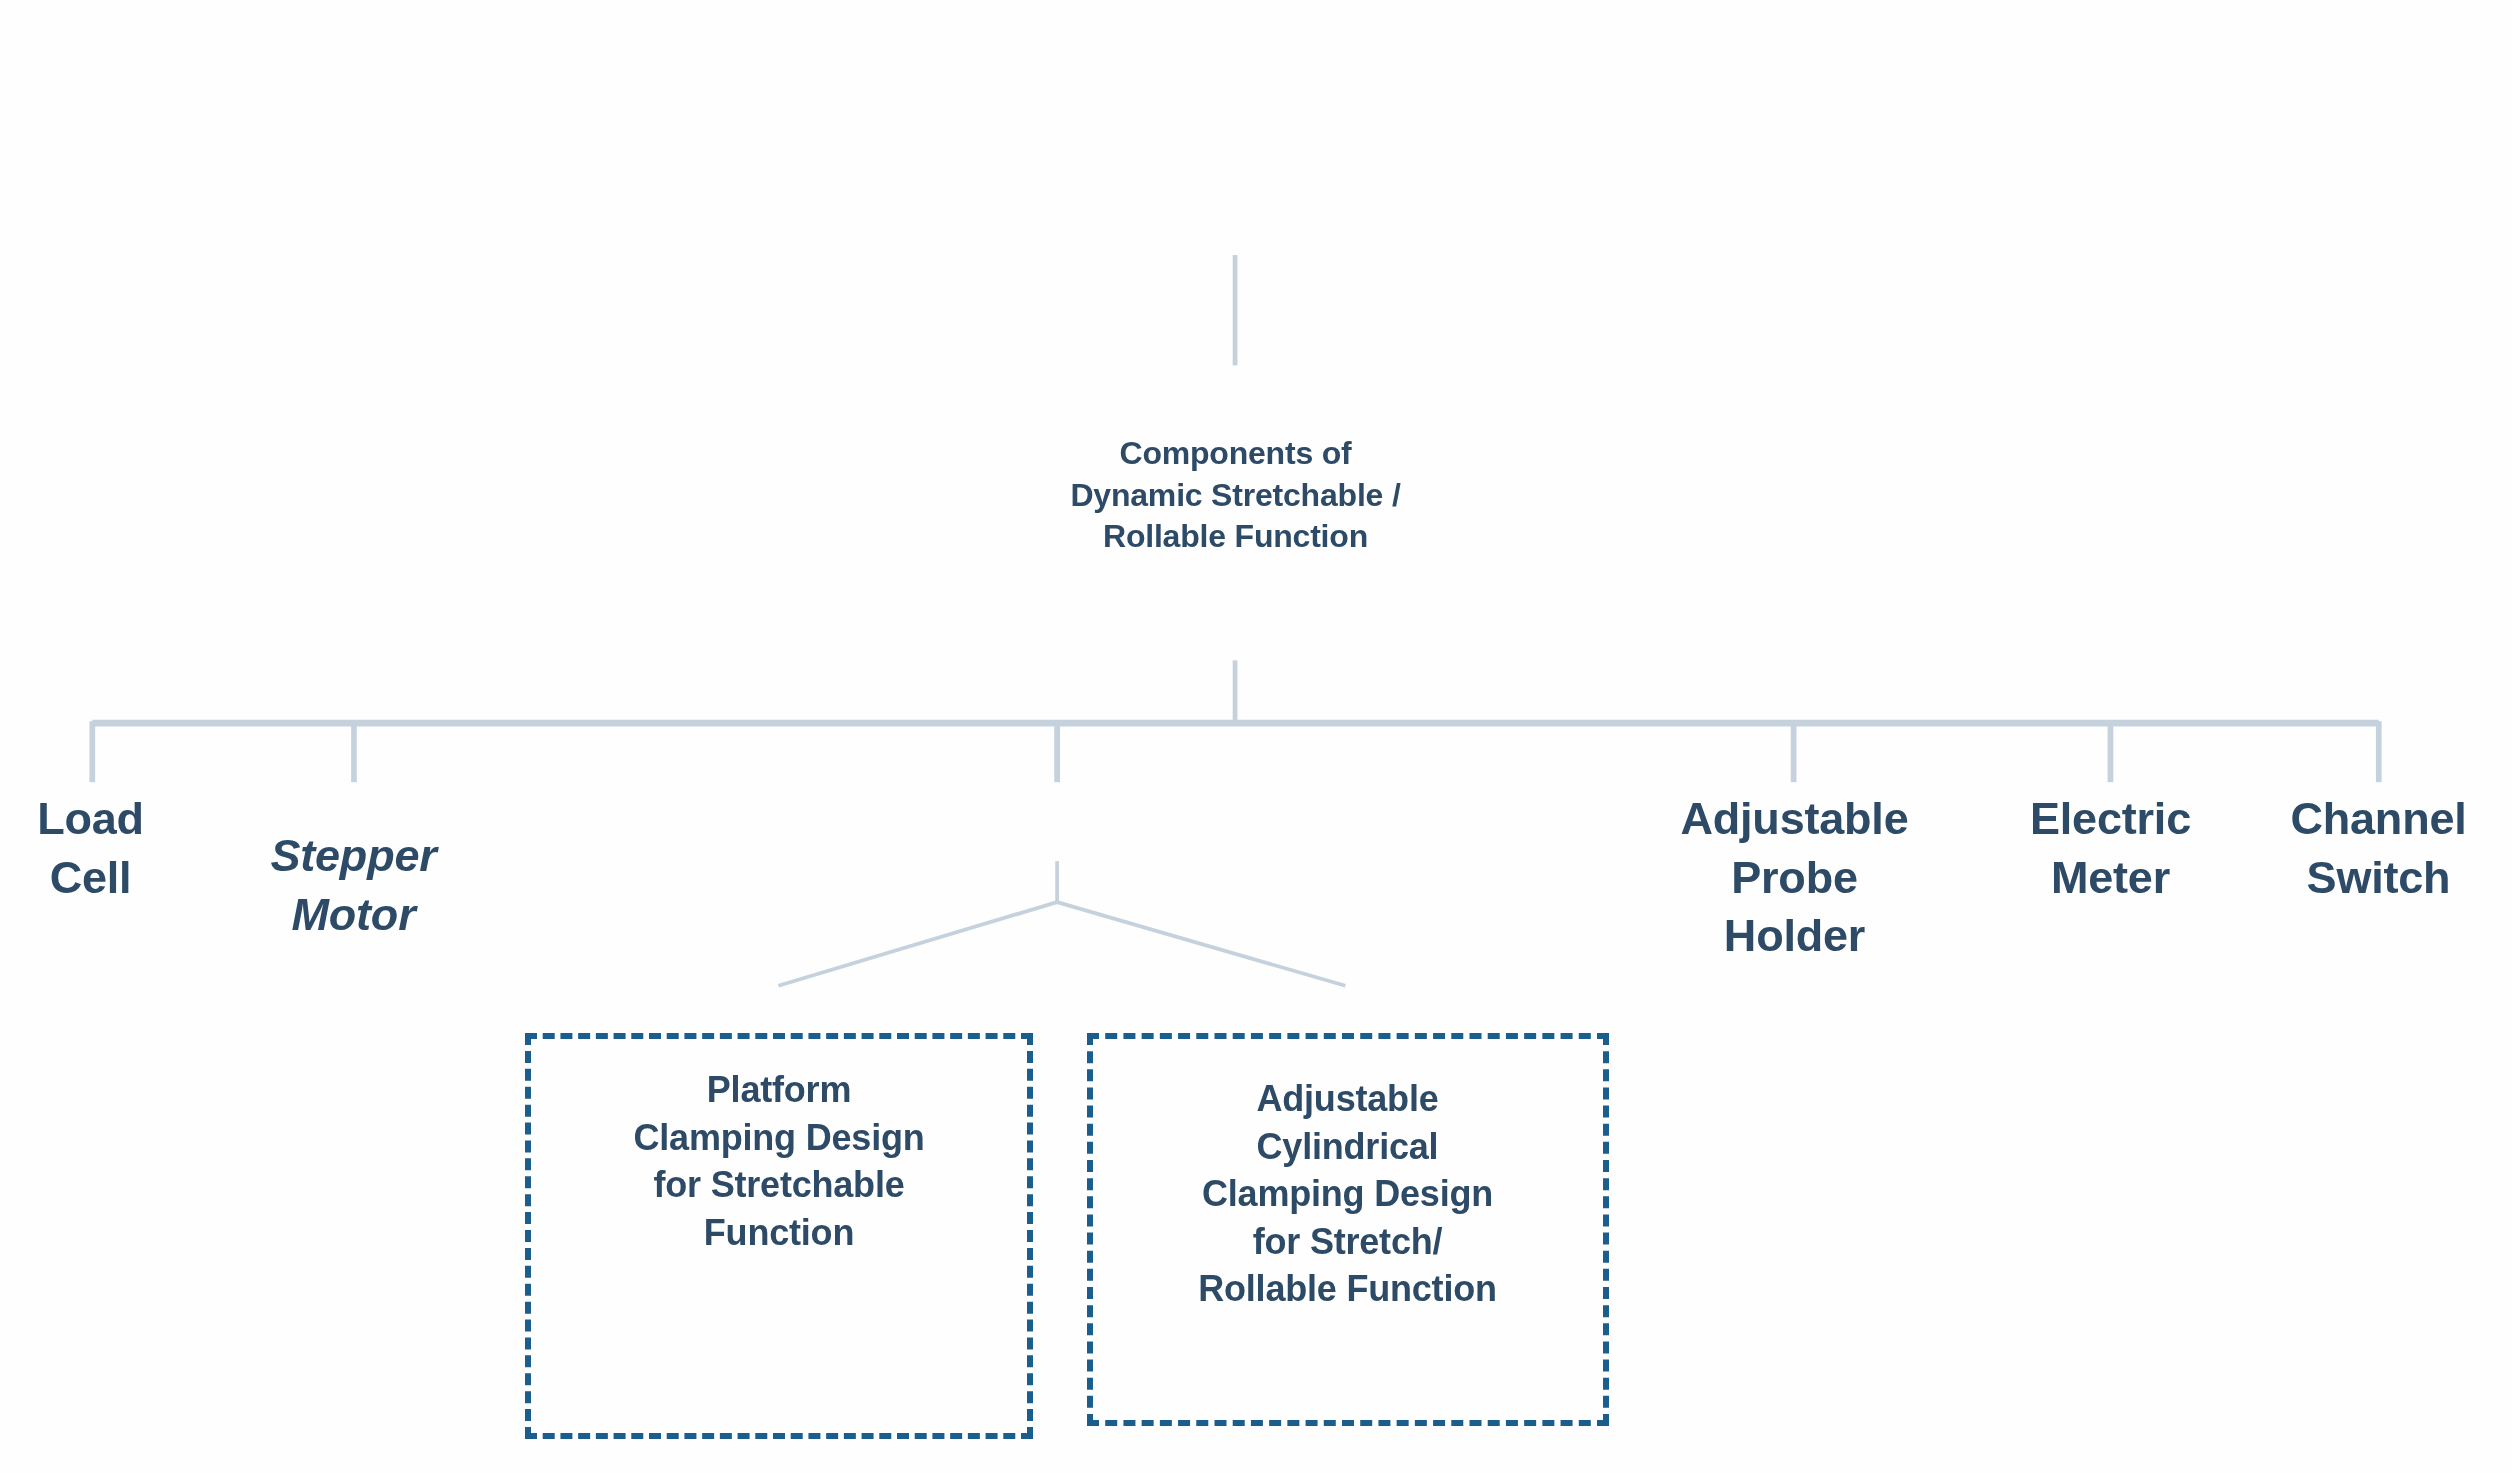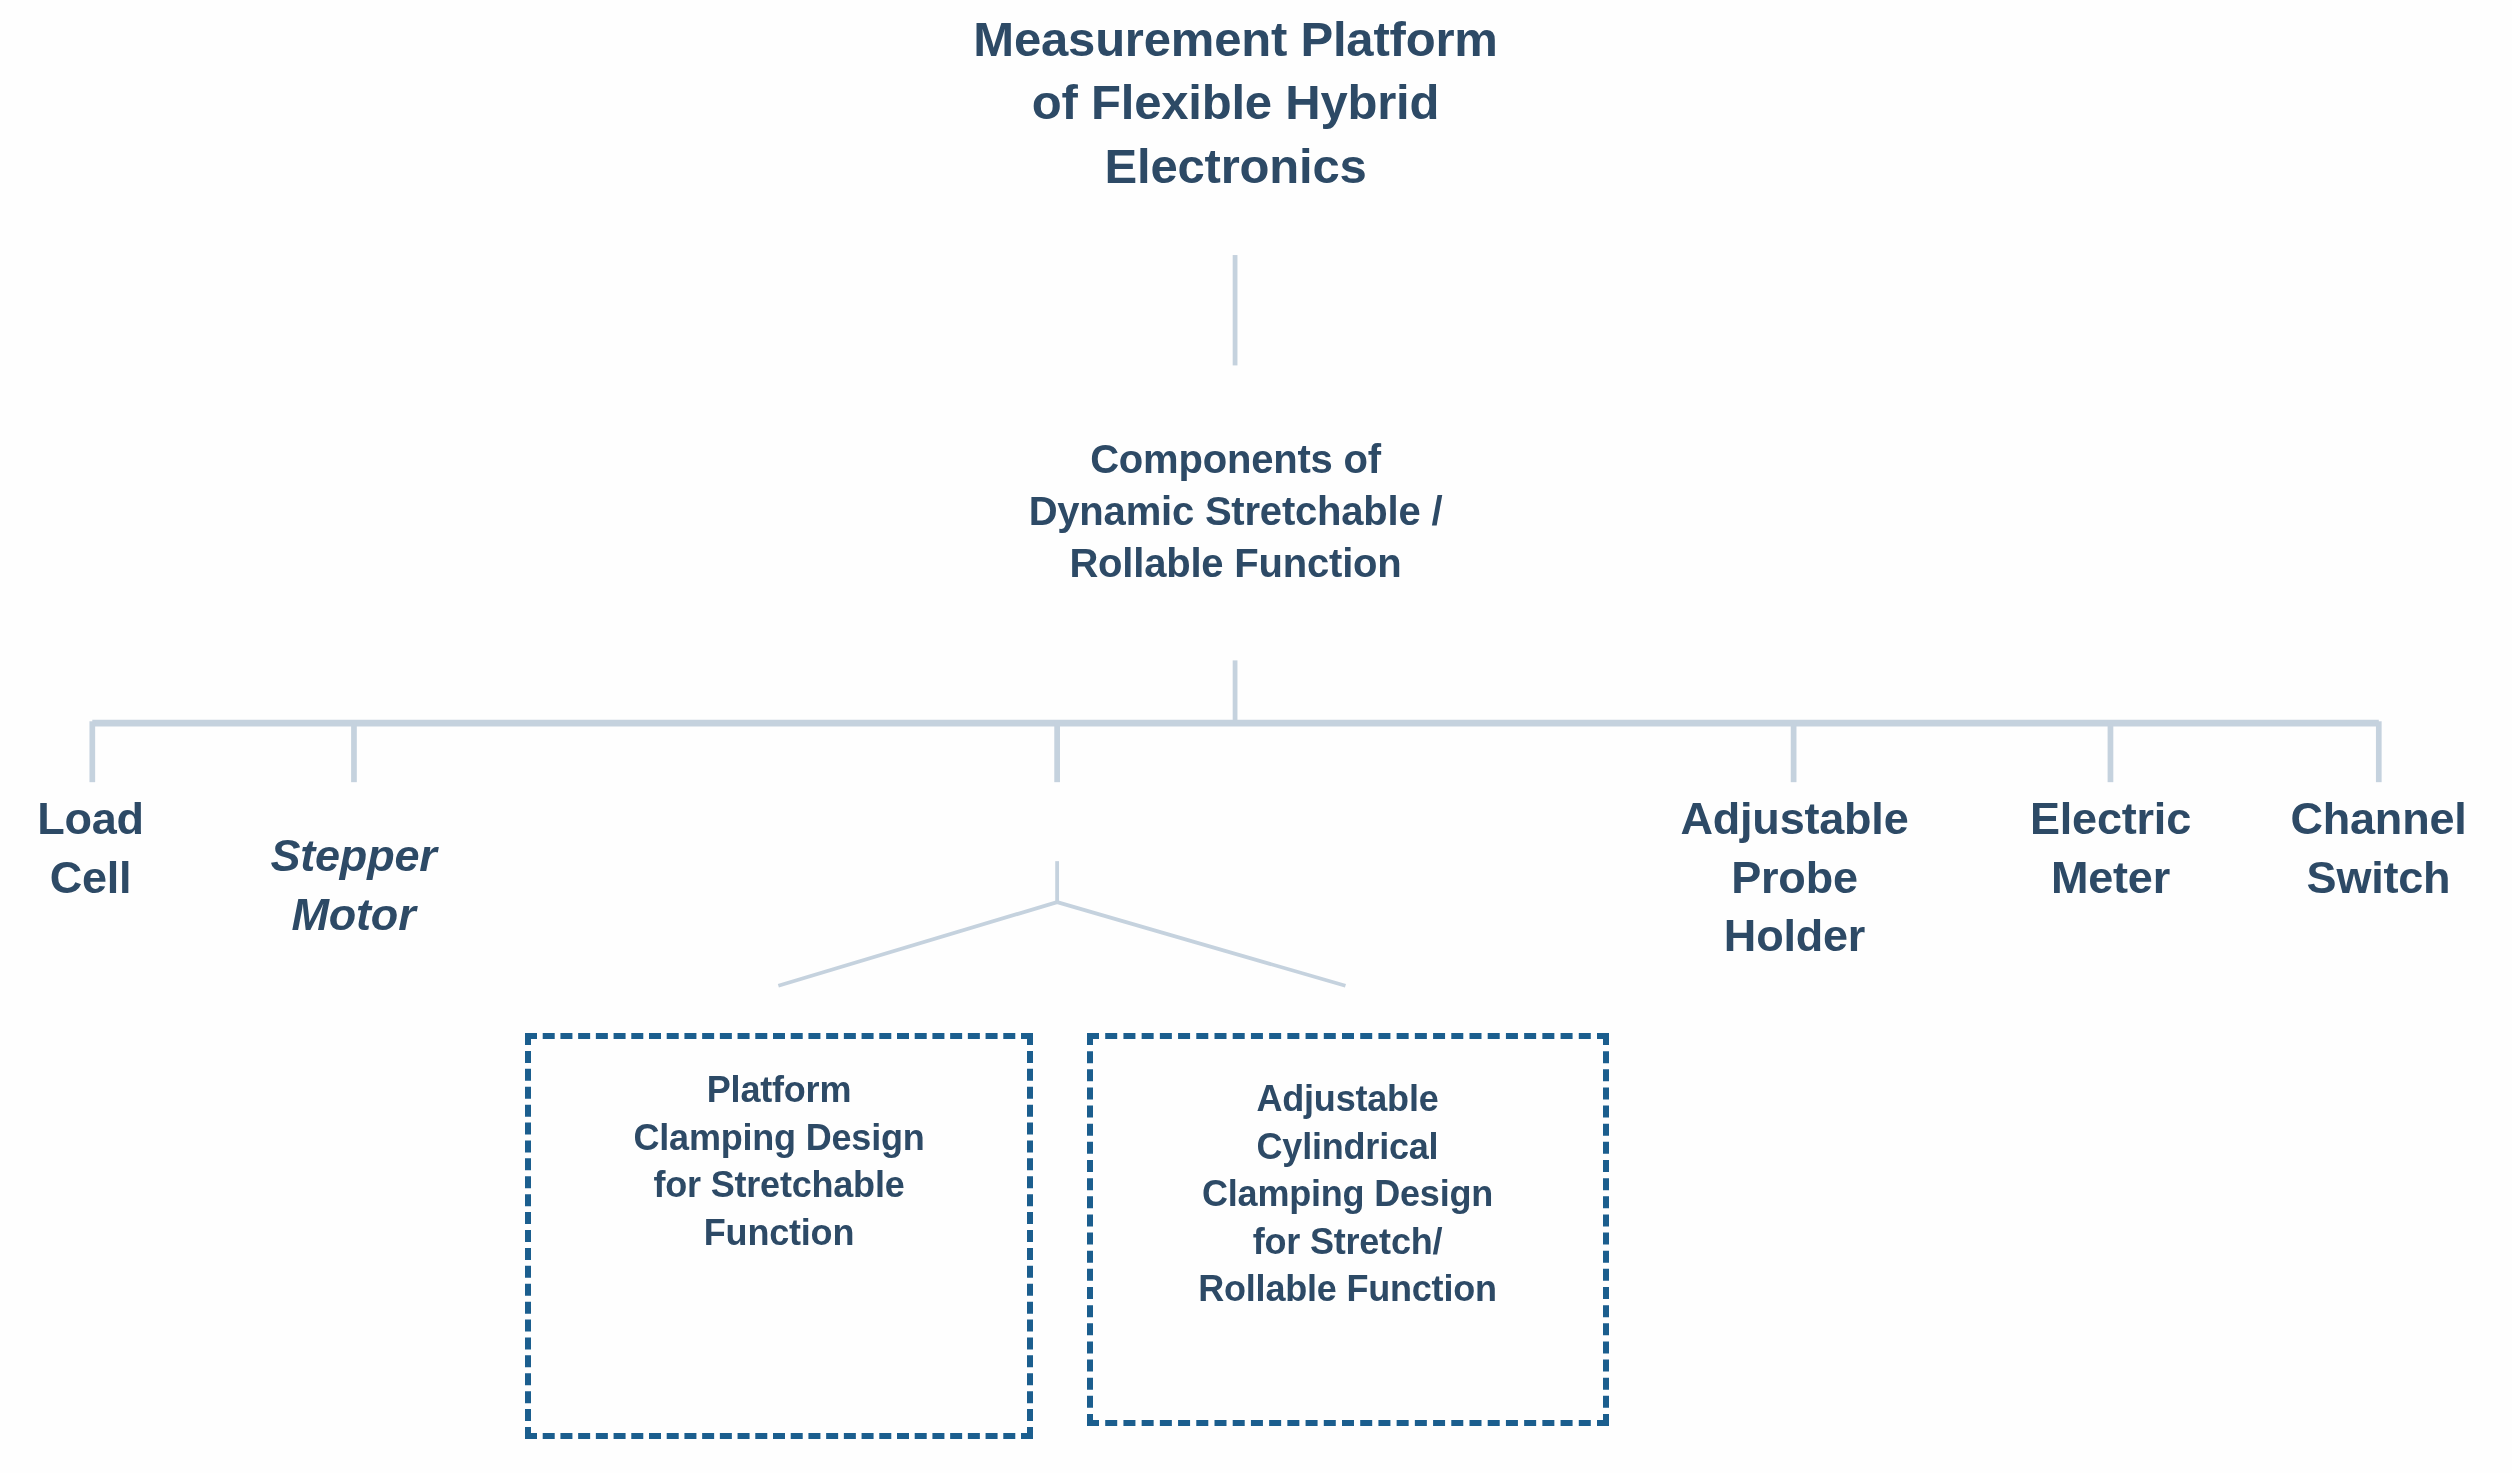--- a/index.html
+++ b/index.html
@@ -36,21 +36,21 @@
   .node-root {
     left: 855px;
     top: 7.6px;
     width: 761px;
     font-size: 49px;
   }
   .node-l2 {
     left: 874px;
     top: 433px;
     width: 723px;
-    font-size: 40px;
+    font-size: 32px;
   }
   .leaf {
     position: absolute;
     color: #2d4a66;
     font-weight: bold;
     text-align: center;
     font-size: 45px;
     line-height: 1.30;
     letter-spacing: -0.2px;
     white-space: pre-line;
@@ -102,23 +102,20 @@
     <line x1="1111" y1="758" x2="1111" y2="822" stroke="#c5d2de" stroke-width="6"></line>
     <line x1="1885" y1="758" x2="1885" y2="822" stroke="#c5d2de" stroke-width="6"></line>
     <line x1="2218" y1="758" x2="2218" y2="822" stroke="#c5d2de" stroke-width="6"></line>
     <line x1="2500" y1="758" x2="2500" y2="822" stroke="#c5d2de" stroke-width="6"></line>
 
     <line x1="1111" y1="905" x2="1111" y2="948" stroke="#c5d2de" stroke-width="4"></line>
     <line x1="1111" y1="948" x2="818" y2="1036" stroke="#c5d2de" stroke-width="4"></line>
     <line x1="1111" y1="948" x2="1414" y2="1036" stroke="#c5d2de" stroke-width="4"></line>
   </svg>
 
-  <div class="node node-root">Measurement Platform
-of Flexible Hybrid
-Electronics</div>
 
   <div class="node node-l2">Components of
 Dynamic Stretchable /
 Rollable Function</div>
 
   <div class="leaf leaf-load-cell">Load
 Cell</div>
 
   <div class="leaf leaf-stepper-motor">Stepper
 Motor</div>

